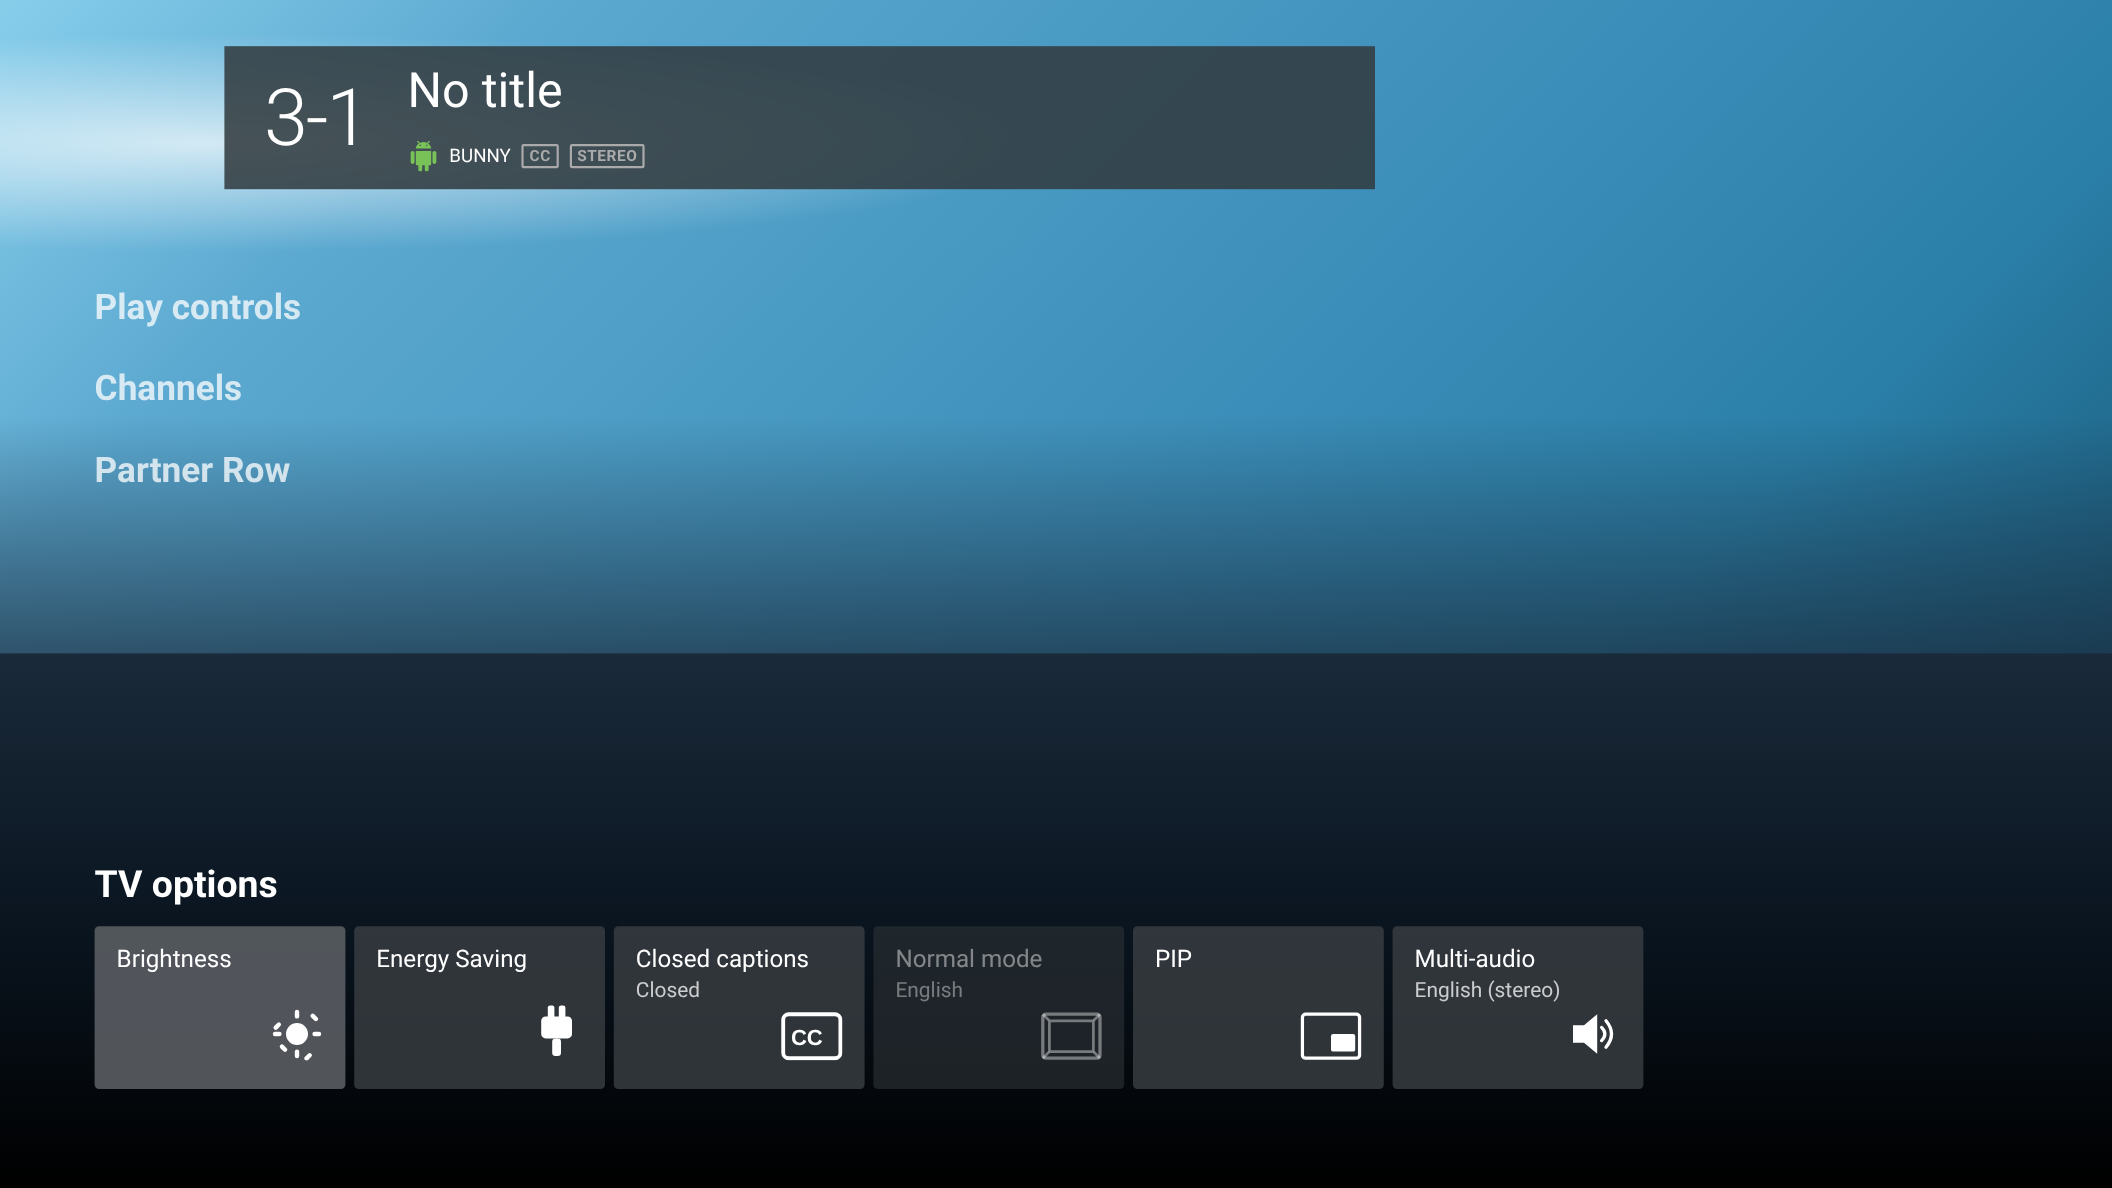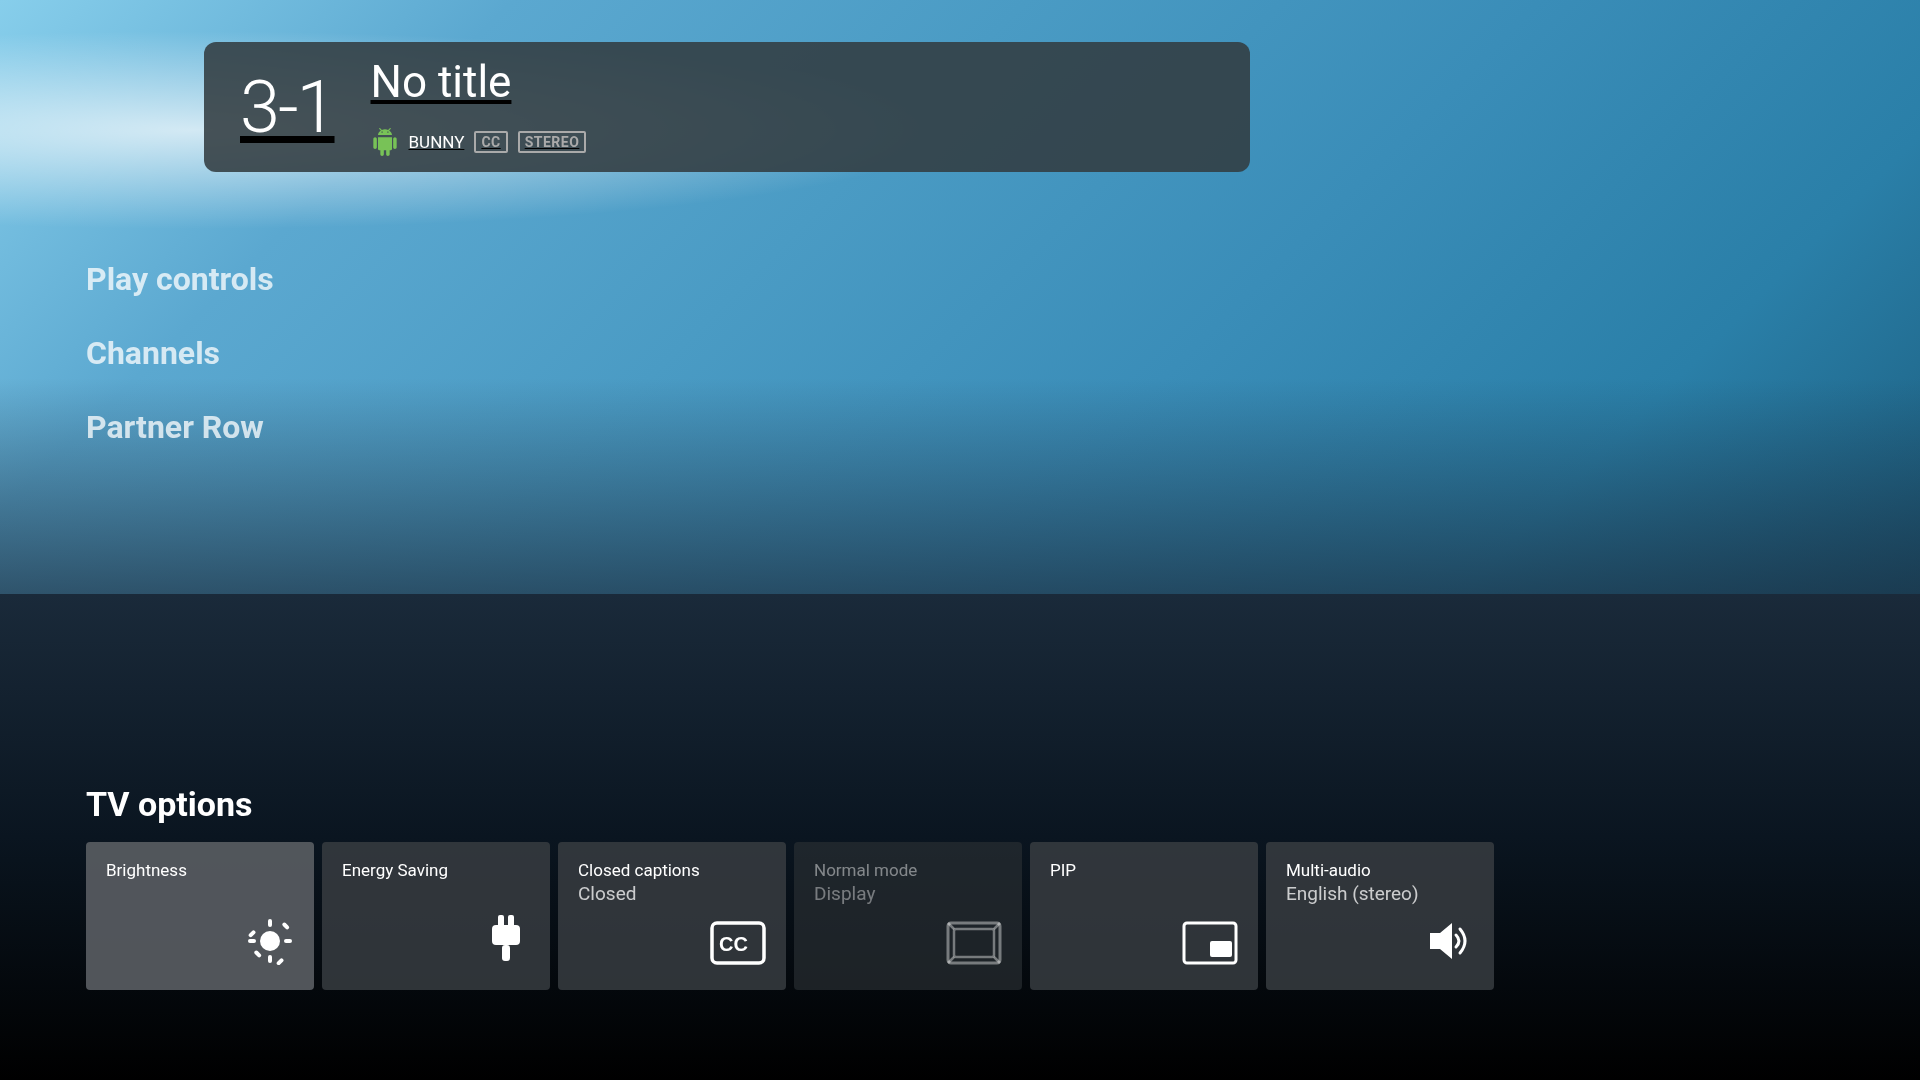--- a/index.html
+++ b/index.html
@@ -47,26 +47,25 @@
     }
 
     
     .channel-banner {
       position: absolute;
       top: 42px;
       left: 204px;
       width: 1046px;
       height: 130px;
       background: rgba(50, 60, 65, 0.88);
-      border-radius: 12px;
+      border-radius: 0;
       display: flex;
       align-items: center;
       padding: 0 36px;
       z-index: 10;
-      text-decoration: underline;
     }
 
     .channel-number {
       font-size: 72px;
       font-weight: 300;
       color: #fff;
       letter-spacing: -2px;
       margin-right: 36px;
       white-space: nowrap;
     }
@@ -167,21 +166,21 @@
 
     .option-card.selected {
       background: rgba(85, 90, 95, 0.95);
     }
 
     .option-card.dimmed {
       background: rgba(40, 45, 50, 0.7);
     }
 
     .option-label {
-      font-size: 17px;
+      font-size: 22px;
       color: #fff;
       font-weight: 400;
       line-height: 1.2;
     }
 
     .option-label.muted {
       color: rgba(255,255,255,0.45);
     }
 
     .option-sublabel {
@@ -287,21 +286,21 @@
       <div class="option-icon">
         <svg width="56" height="44" viewBox="0 0 56 44" fill="none" xmlns="http://www.w3.org/2000/svg">
           <rect x="2" y="2" width="52" height="40" rx="5" stroke="white" stroke-width="3.5" fill="none"></rect>
           <text x="9" y="30" font-size="20" font-weight="700" fill="white" font-family="Arial">CC</text>
         </svg>
       </div>
     </div>
 
     <div class="option-card dimmed">
       <span class="option-label muted">Normal mode</span>
-      <span class="option-sublabel muted">Display</span>
+      <span class="option-sublabel muted">English</span>
       <div class="option-icon muted">
         <svg width="56" height="44" viewBox="0 0 56 44" fill="none" xmlns="http://www.w3.org/2000/svg">
           <rect x="2" y="2" width="52" height="40" rx="3" stroke="rgba(255,255,255,0.4)" stroke-width="3" fill="none"></rect>
           <rect x="8" y="8" width="40" height="28" rx="2" stroke="rgba(255,255,255,0.4)" stroke-width="2.5" fill="none"></rect>
           <line x1="2" y1="2" x2="8" y2="8" stroke="rgba(255,255,255,0.4)" stroke-width="2.5"></line>
           <line x1="54" y1="2" x2="48" y2="8" stroke="rgba(255,255,255,0.4)" stroke-width="2.5"></line>
           <line x1="2" y1="42" x2="8" y2="36" stroke="rgba(255,255,255,0.4)" stroke-width="2.5"></line>
           <line x1="54" y1="42" x2="48" y2="36" stroke="rgba(255,255,255,0.4)" stroke-width="2.5"></line>
         </svg>
       </div>

